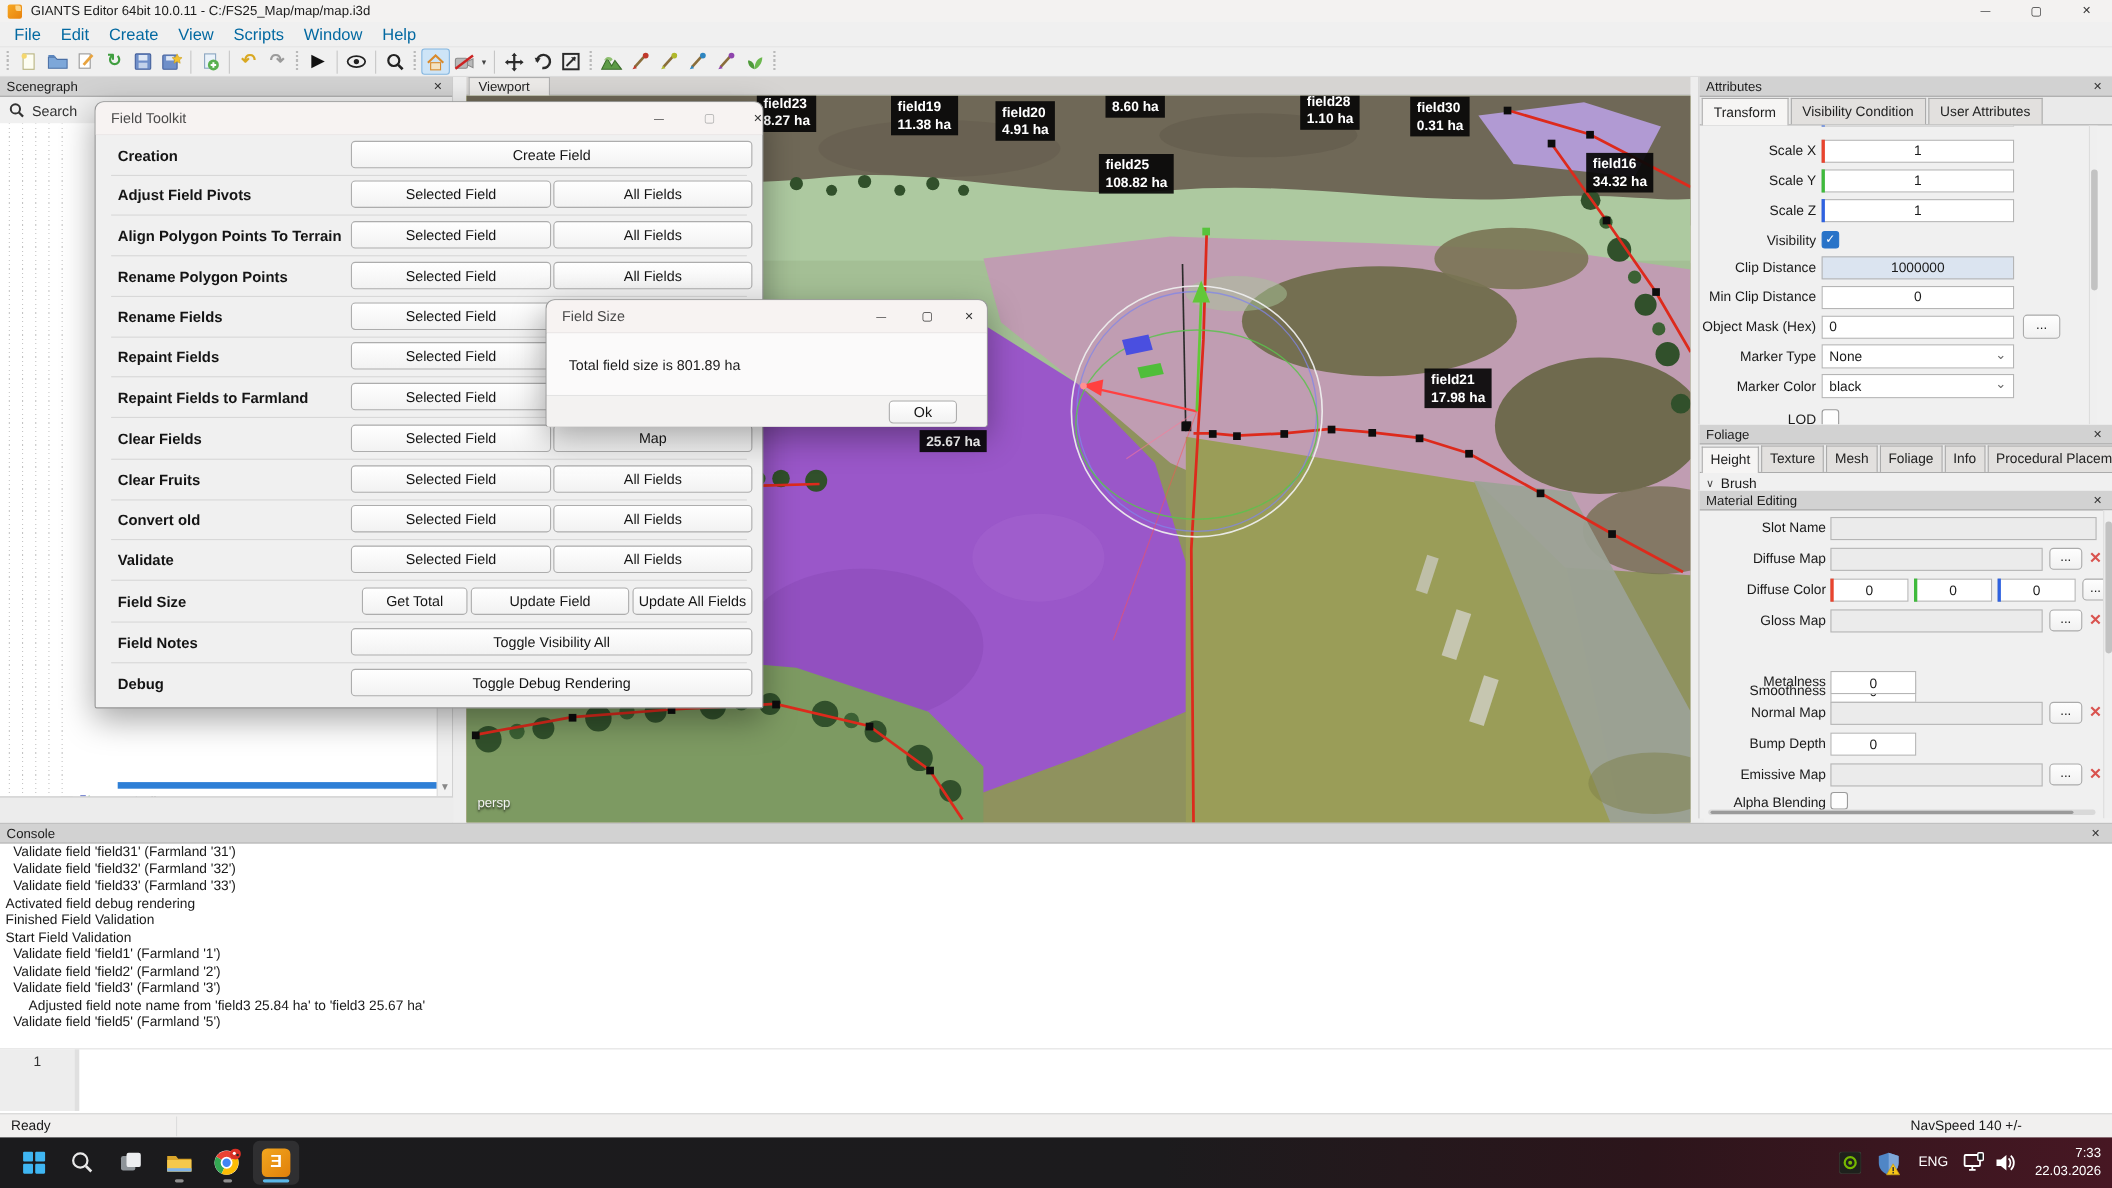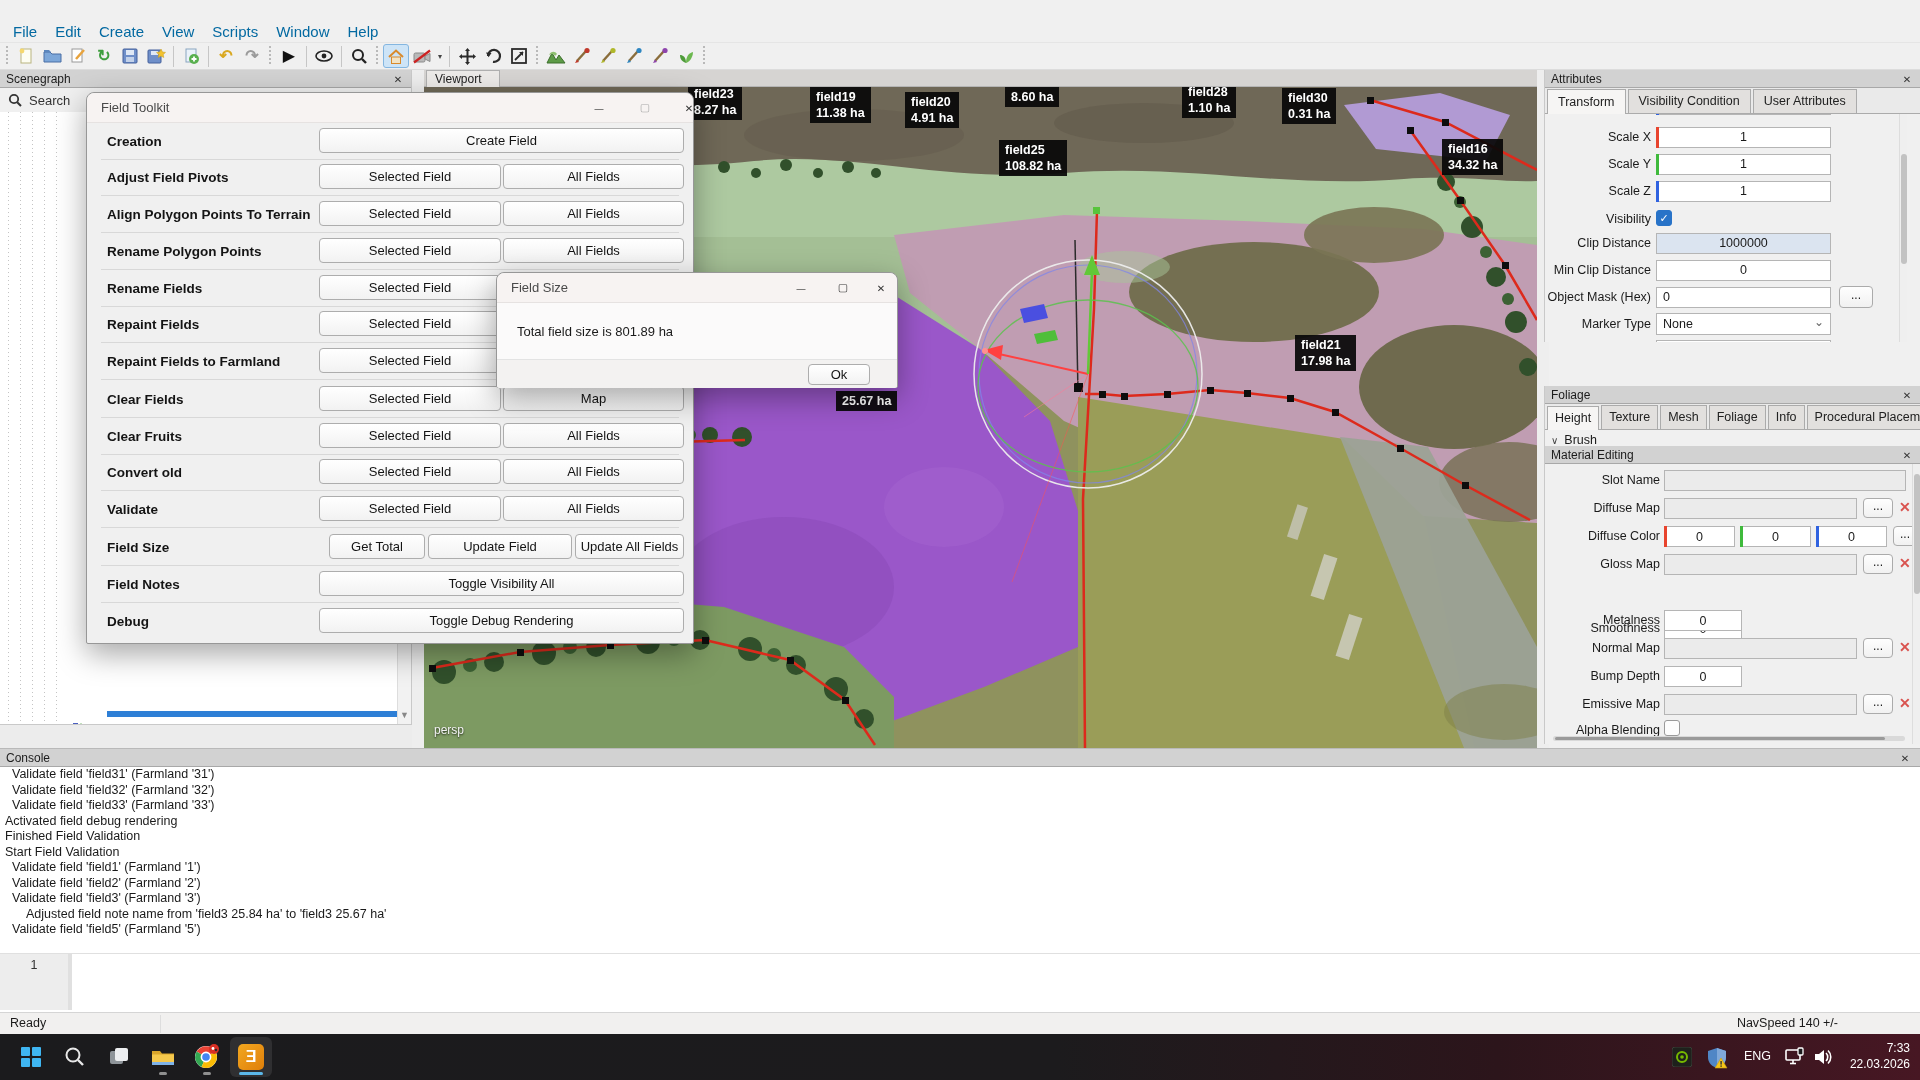--- a/index.html
+++ b/index.html
@@ -147,20 +147,35 @@
     color:#fff;font-weight:700;font-size:16px;display:flex;align-items:center;justify-content:center;}
   .tray-item{position:absolute;top:13px;}
   .tray-text{font-size:12.5px;color:#fff;}
   .clock{position:absolute;right:10px;top:6px;text-align:right;font-size:12px;line-height:16px;color:#fff;}
 </style>
 </head>
 <body>
 
 <div class="screen">
 
+  <div class="titlebar">
+    <span class="app-icon"></span>
+    <span class="title">GIANTS Editor 64bit 10.0.11 - C:/FS25_Map/map/map.i3d</span>
+    <div class="winbtns">
+      <span class="winbtn">
+          <span class="glyph-min"></span>
+        </span>
+      <span class="winbtn">
+          <span class="glyph-max"></span>
+        </span>
+      <span class="winbtn close">
+          <span class="glyph-close"></span>
+        </span>
+    </div>
+  </div>
 
   <div class="menubar">
     <span class="menu-item">File</span>
     <span class="menu-item">Edit</span>
     <span class="menu-item">Create</span>
     <span class="menu-item">View</span>
     <span class="menu-item">Scripts</span>
     <span class="menu-item">Window</span>
     <span class="menu-item">Help</span>
   </div>
@@ -527,21 +542,21 @@
         </div>
       <div class="vlabel" style="left:412px;top:304px;">
           <div>25.67 ha</div>
         </div>
       <div class="persp">persp</div>
     </div>
   </div>
 
   <div class="vsplit rsplit"></div>
 
-  <div class="rpanel" style="top:70px;height:272px;">
+  <div class="rpanel" style="top:70px;height:316px;">
     <div class="panel-header">
       <span>Attributes</span>
       <span class="panel-close"></span>
     </div>
     <div class="tabs">
       <span class="tab active">Transform</span>
       <span class="tab">Visibility Condition</span>
       <span class="tab">User Attributes</span>
     </div>
     <div class="attr-content">

